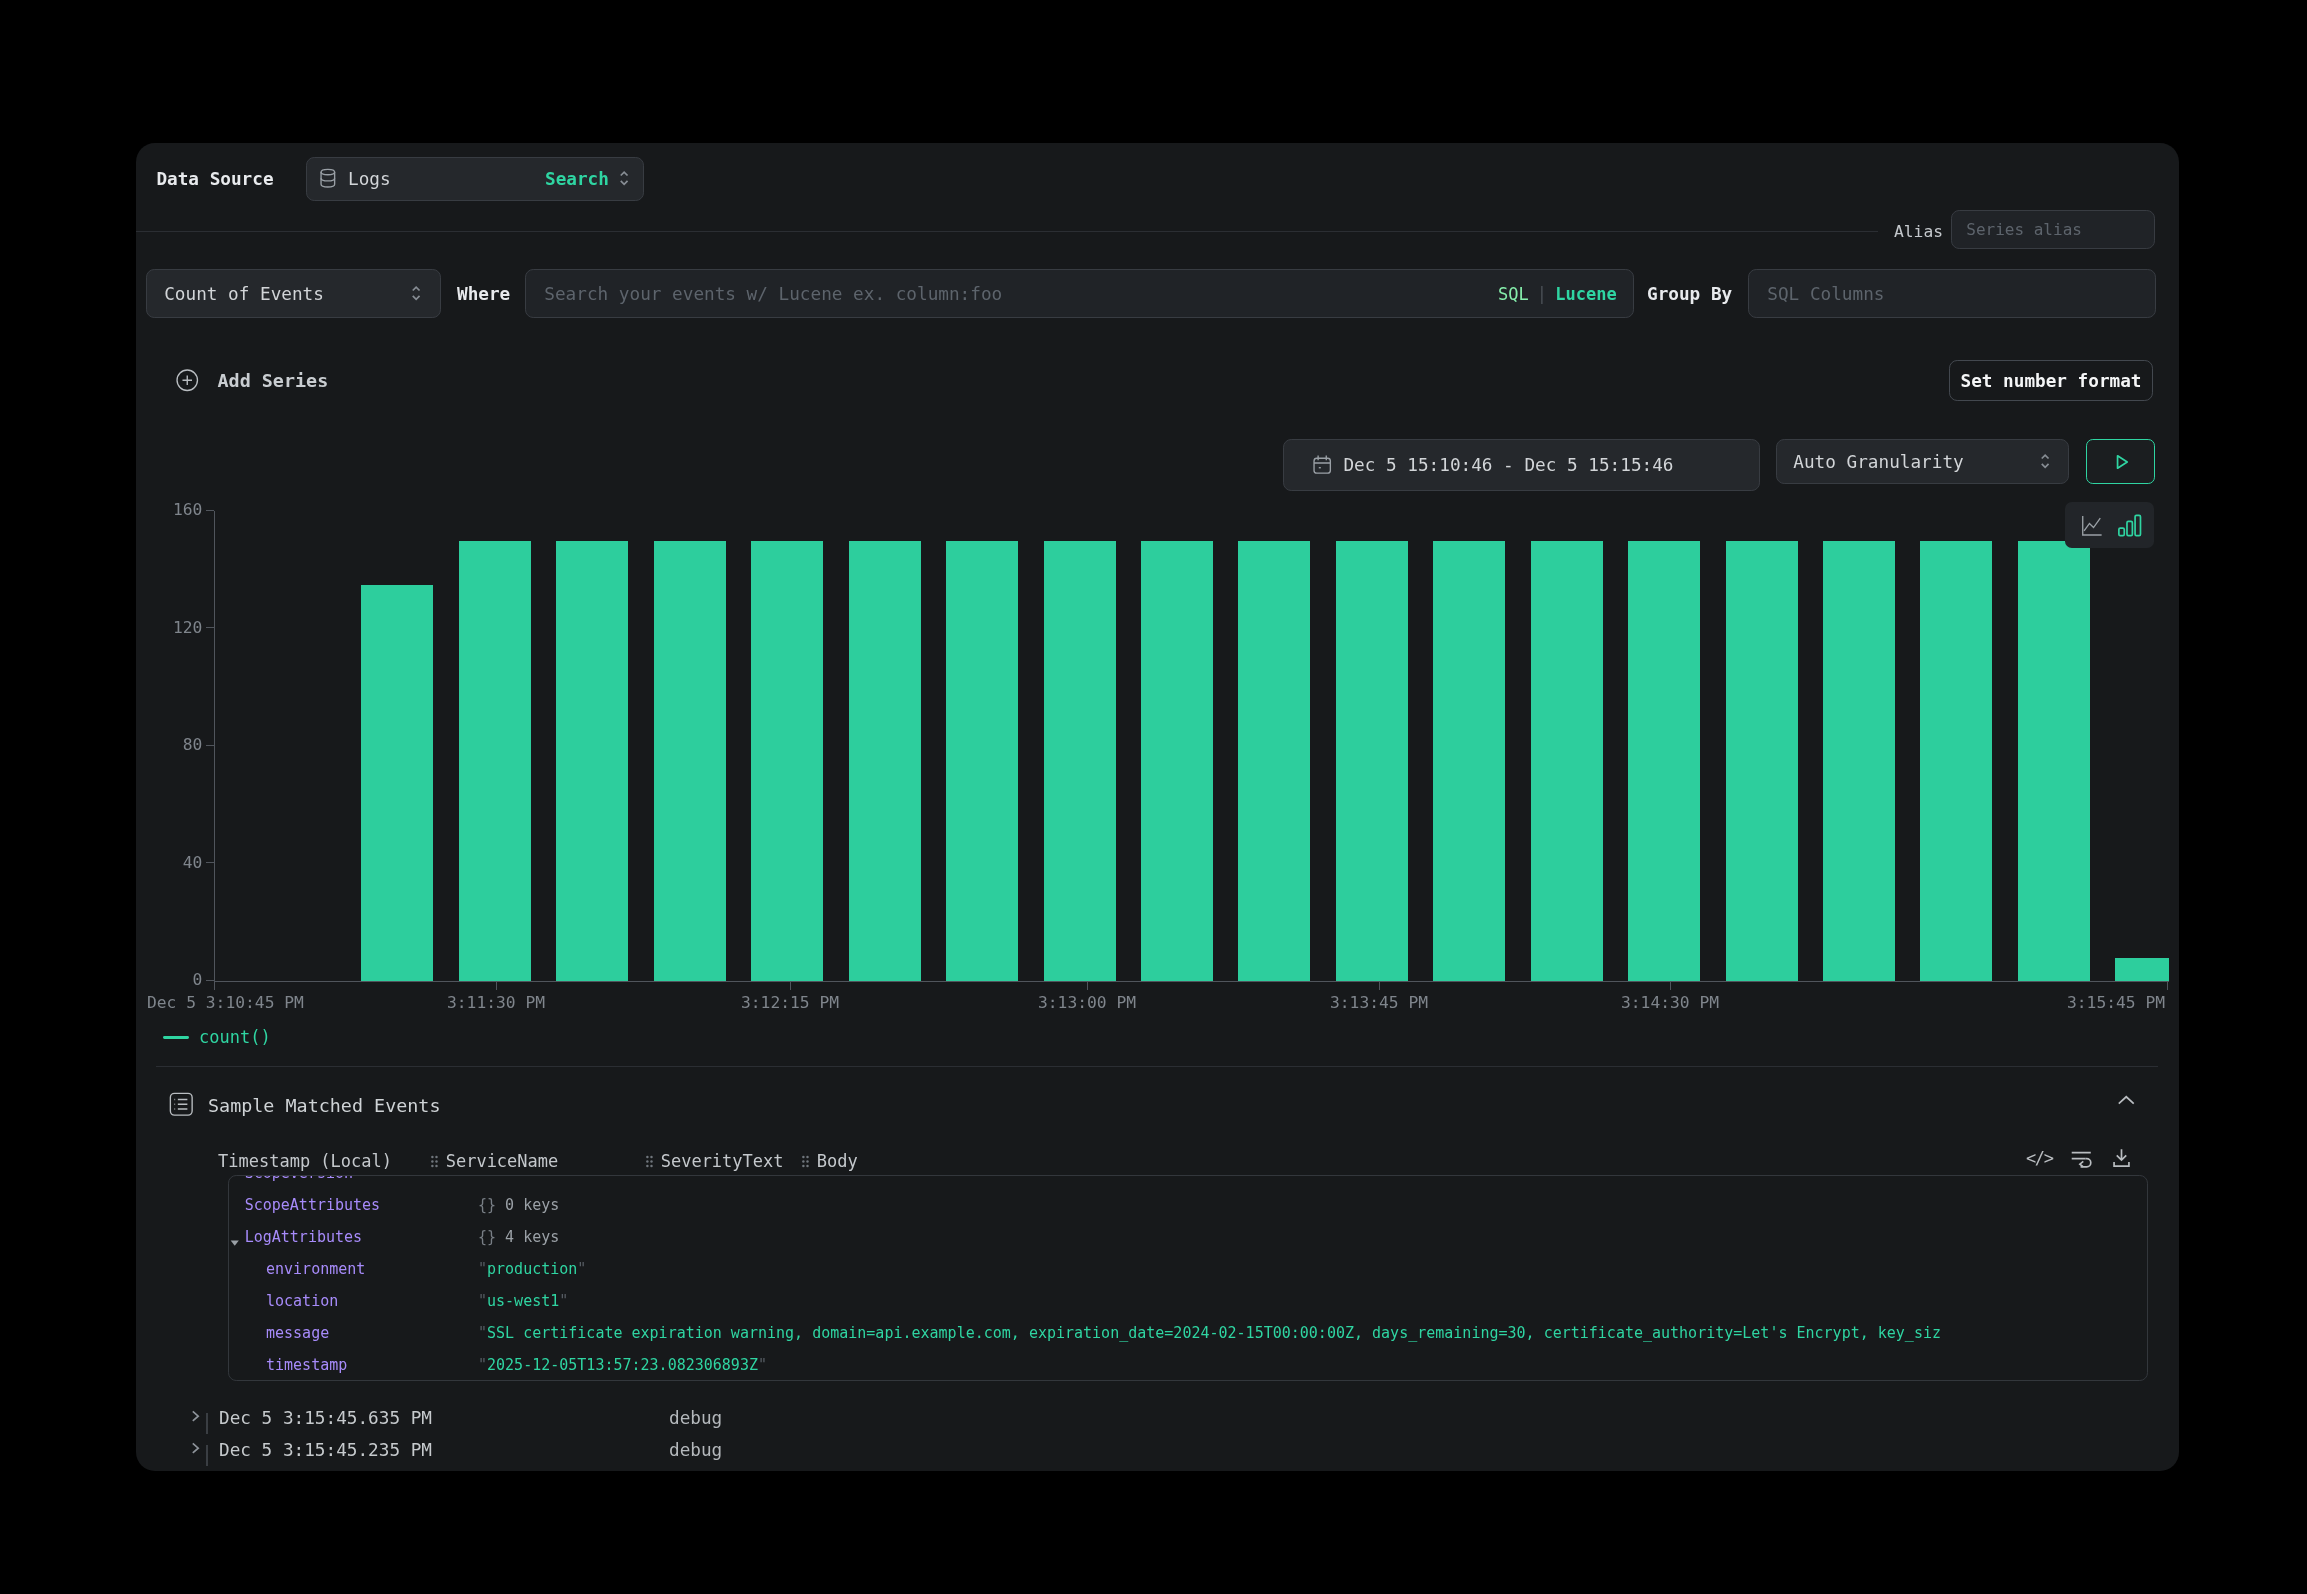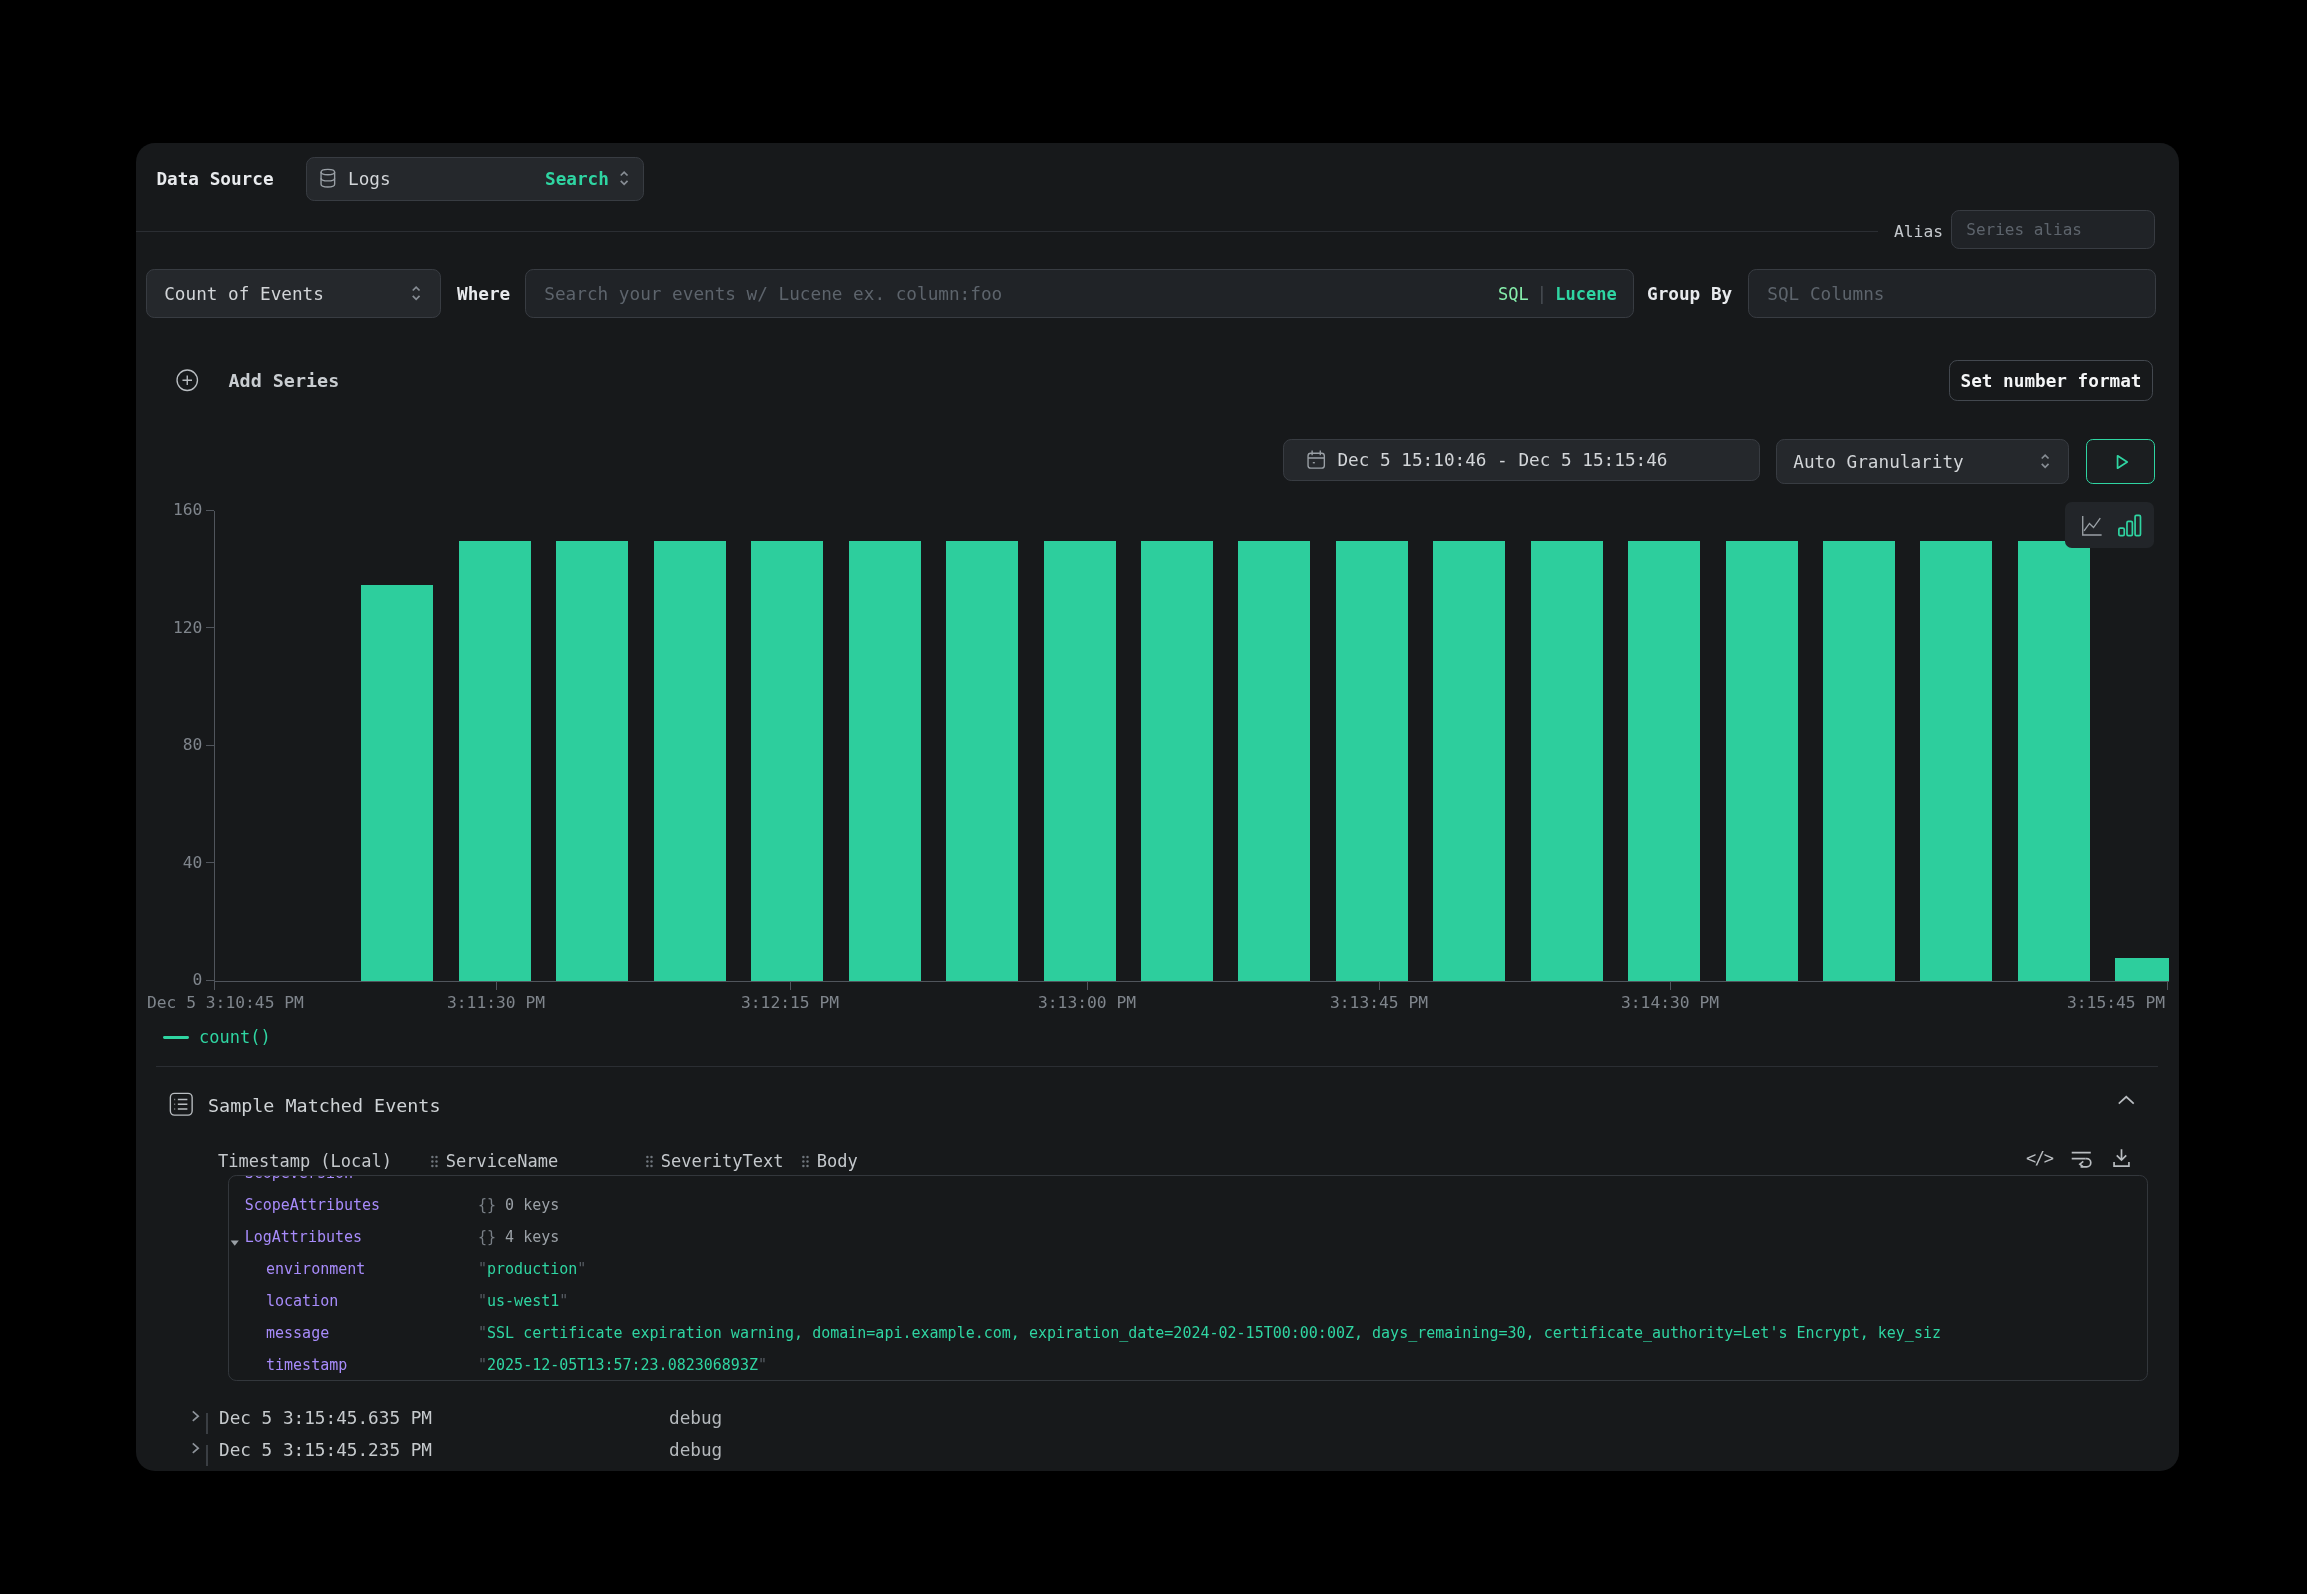--- a/index.html
+++ b/index.html
@@ -86,32 +86,32 @@
     <input placeholder="Search your events w/ Lucene ex. column:foo" style="">
     <span style="color:#86efac;font-size:17px;">SQL</span>
     <span style="color:#4a4f55;font-size:17px;margin:0 8.2px;">|</span>
     <span class="green" style="font-size:17px;">Lucene</span>
   </div>
   <span class="lbl abs" style="left:1511px;top:141px;">Group By</span>
   <div class="inputbox abs" style="left:1612px;top:126px;width:408px;height:49px;padding:0 16.3px;background:#202327;">
     <input placeholder="SQL Columns" style="">
   </div>
 
-  <div class="abs" style="left:39px;top:225px;display:flex;align-items:center;gap:29px;">
+  <div class="abs" style="left:39px;top:225px;display:flex;align-items:center;gap:18px;">
     <svg width="24.5" height="24.5" viewBox="0 0 36 36">
       <circle cx="18" cy="18" r="15" fill="none" stroke="#b9bdc1" stroke-width="2"></circle>
       <path d="M18 11v14M11 18h14" stroke="#b9bdc1" stroke-width="2"></path>
     </svg>
     <span style="color:#c9cdd1;font-size:18.4px;font-weight:bold;">Add Series</span>
   </div>
   <div class="btnbox abs" style="left:1813px;top:217px;width:204px;height:41px;justify-content:center;background:transparent;border-color:#43484f;">
     <span style="color:#f5f6f7;font-weight:bold;">Set number format</span>
   </div>
 
-  <div class="select abs" style="left:1147px;top:296px;width:477px;height:42px;padding:0 22px;">
+  <div class="select abs" style="left:1147px;top:296px;width:477px;height:52px;padding:0 28px;">
     <svg width="20.4" height="22" viewBox="0 0 30 32" style="margin-right:11px;">
       <rect x="3" y="6" width="24" height="22" rx="4" fill="none" stroke="#9aa0a6" stroke-width="2"></rect>
       <path d="M9 2v7M21 2v7M3 13h24" stroke="#9aa0a6" stroke-width="2"></path>
       <path d="M10 20h3" stroke="#9aa0a6" stroke-width="2"></path>
     </svg>
     <span>Dec 5 15:10:46 - Dec 5 15:15:46</span>
   </div>
   <div class="select abs" style="left:1640px;top:296px;width:293px;height:45px;padding:0 16.3px;">
     <span>Auto Granularity</span>
     <svg class="chev" width="12.3" height="20.4" viewBox="0 0 18 30">

